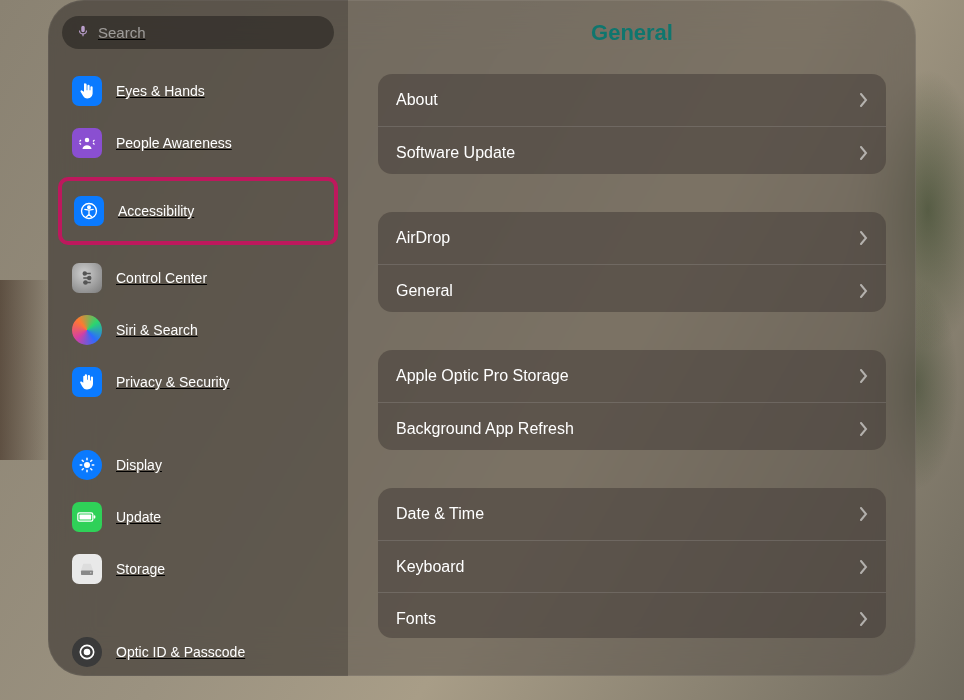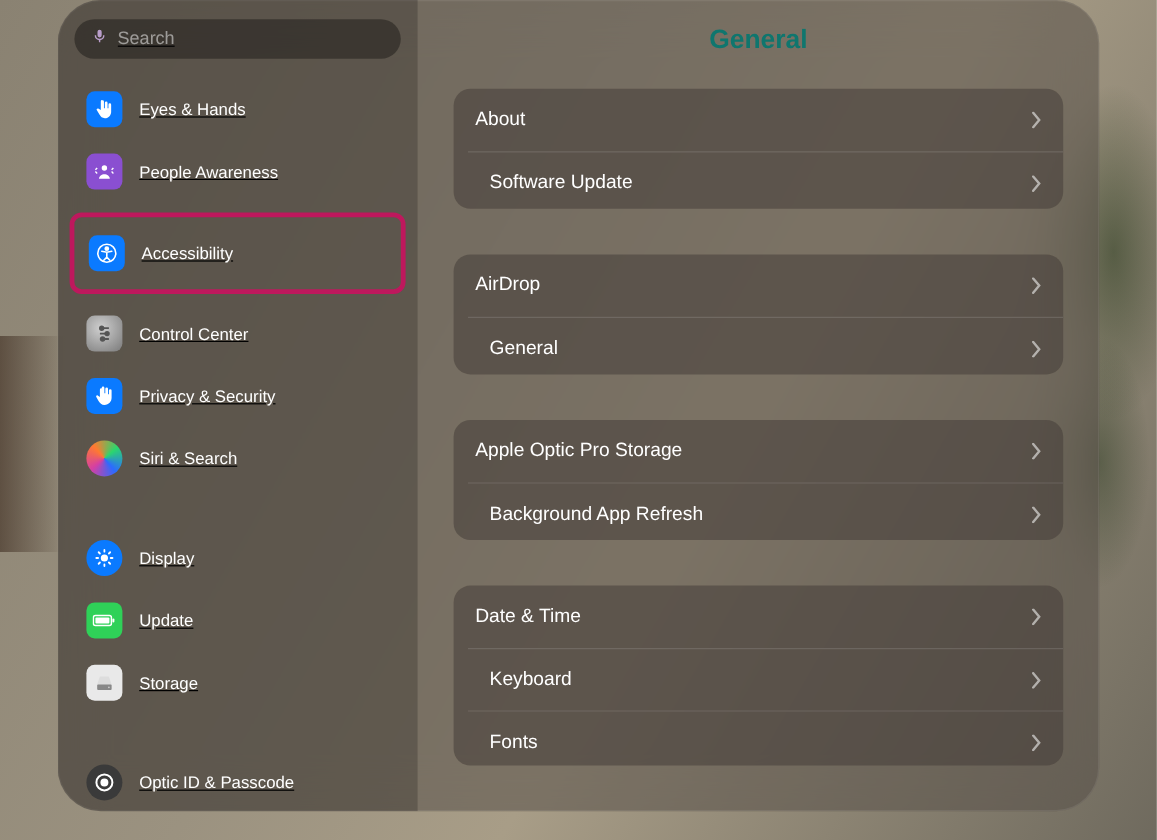--- a/index.html
+++ b/index.html
@@ -73,21 +73,21 @@
 .group {
   background: rgba(70,62,56,0.55);
   border-radius: 14px; margin-bottom: 38px;
   overflow: hidden;
 }
 .row {
   display: flex; align-items: center; justify-content: space-between;
   height: 52px; padding: 4px 18px;
   cursor: pointer;
 }
-.row + .row { border-top: 1px solid rgba(255,255,255,0.12); margin-left: 12px; }
+.row + .row { border-top: 1px solid rgba(255,255,255,0.12); }
 .row-label { color: #fff; font-size: 16px; font-weight: 500; }
 .chevron { color: rgba(255,255,255,0.55); }
 .chevron svg { width: 8px; height: 14px; display:block; }
 
 .bg-blue { background:#0a7aff; }
 .bg-purple { background:#8a4fd1; }
 .bg-gray { background: radial-gradient(circle at 40% 35%, #cfcfcf, #7a7a7a); }
 .bg-siri { background: conic-gradient(from 140deg, #2b6bff, #d53fa3, #ff7a2f, #2bd66e, #2b6bff); }
 .bg-bluehand { background:#0a7aff; }
 .bg-green { background:#2fd158; }
@@ -152,31 +152,31 @@
             <path d="M7 6h10M7 12h10M7 18h10"></path>
             <circle cx="9" cy="6" r="2" fill="#555"></circle>
             <circle cx="15" cy="12" r="2" fill="#555"></circle>
             <circle cx="10" cy="18" r="2" fill="#555"></circle>
           </svg>
       </span>
       <span class="sidebar-item-label">Control Center</span>
     </div>
 
     <div class="sidebar-item">
+      <span class="icon-badge bg-siri" style="border-radius:50%"></span>
+      <span class="sidebar-item-label">Siri &amp; Search</span>
+    </div>
+
+    <div class="sidebar-item">
       <span class="icon-badge bg-bluehand">
         <svg width="18" height="18" viewBox="0 0 24 24" fill="#fff">
             <path d="M9 3a1.5 1.5 0 0 1 3 0v6h1V4a1.5 1.5 0 1 1 3 0v6h1V6a1.5 1.5 0 1 1 3 0v8c0 4-3 8-8 8-3 0-5-2-6.5-4.5L3 13c-.6-1 .5-2.2 1.6-1.6L7 13V5a1.5 1.5 0 1 1 3 0"></path>
           </svg>
       </span>
       <span class="sidebar-item-label">Privacy &amp; Security</span>
-    </div>
-
-    <div class="sidebar-item">
-      <span class="icon-badge bg-siri" style="border-radius:50%"></span>
-      <span class="sidebar-item-label">Siri &amp; Search</span>
     </div>
 
     <div class="sidebar-gap"></div>
 
     <div class="sidebar-item">
       <span class="icon-badge bg-blue" style="border-radius:50%">
         <svg width="18" height="18" viewBox="0 0 24 24" fill="#fff">
             <circle cx="12" cy="12" r="4"></circle>
             <g stroke="#fff" stroke-width="2" stroke-linecap="round">
               <path d="M12 3v2M12 19v2M3 12h2M19 12h2M5.6 5.6l1.4 1.4M17 17l1.4 1.4M5.6 18.4L7 17M17 7l1.4-1.4"></path>

